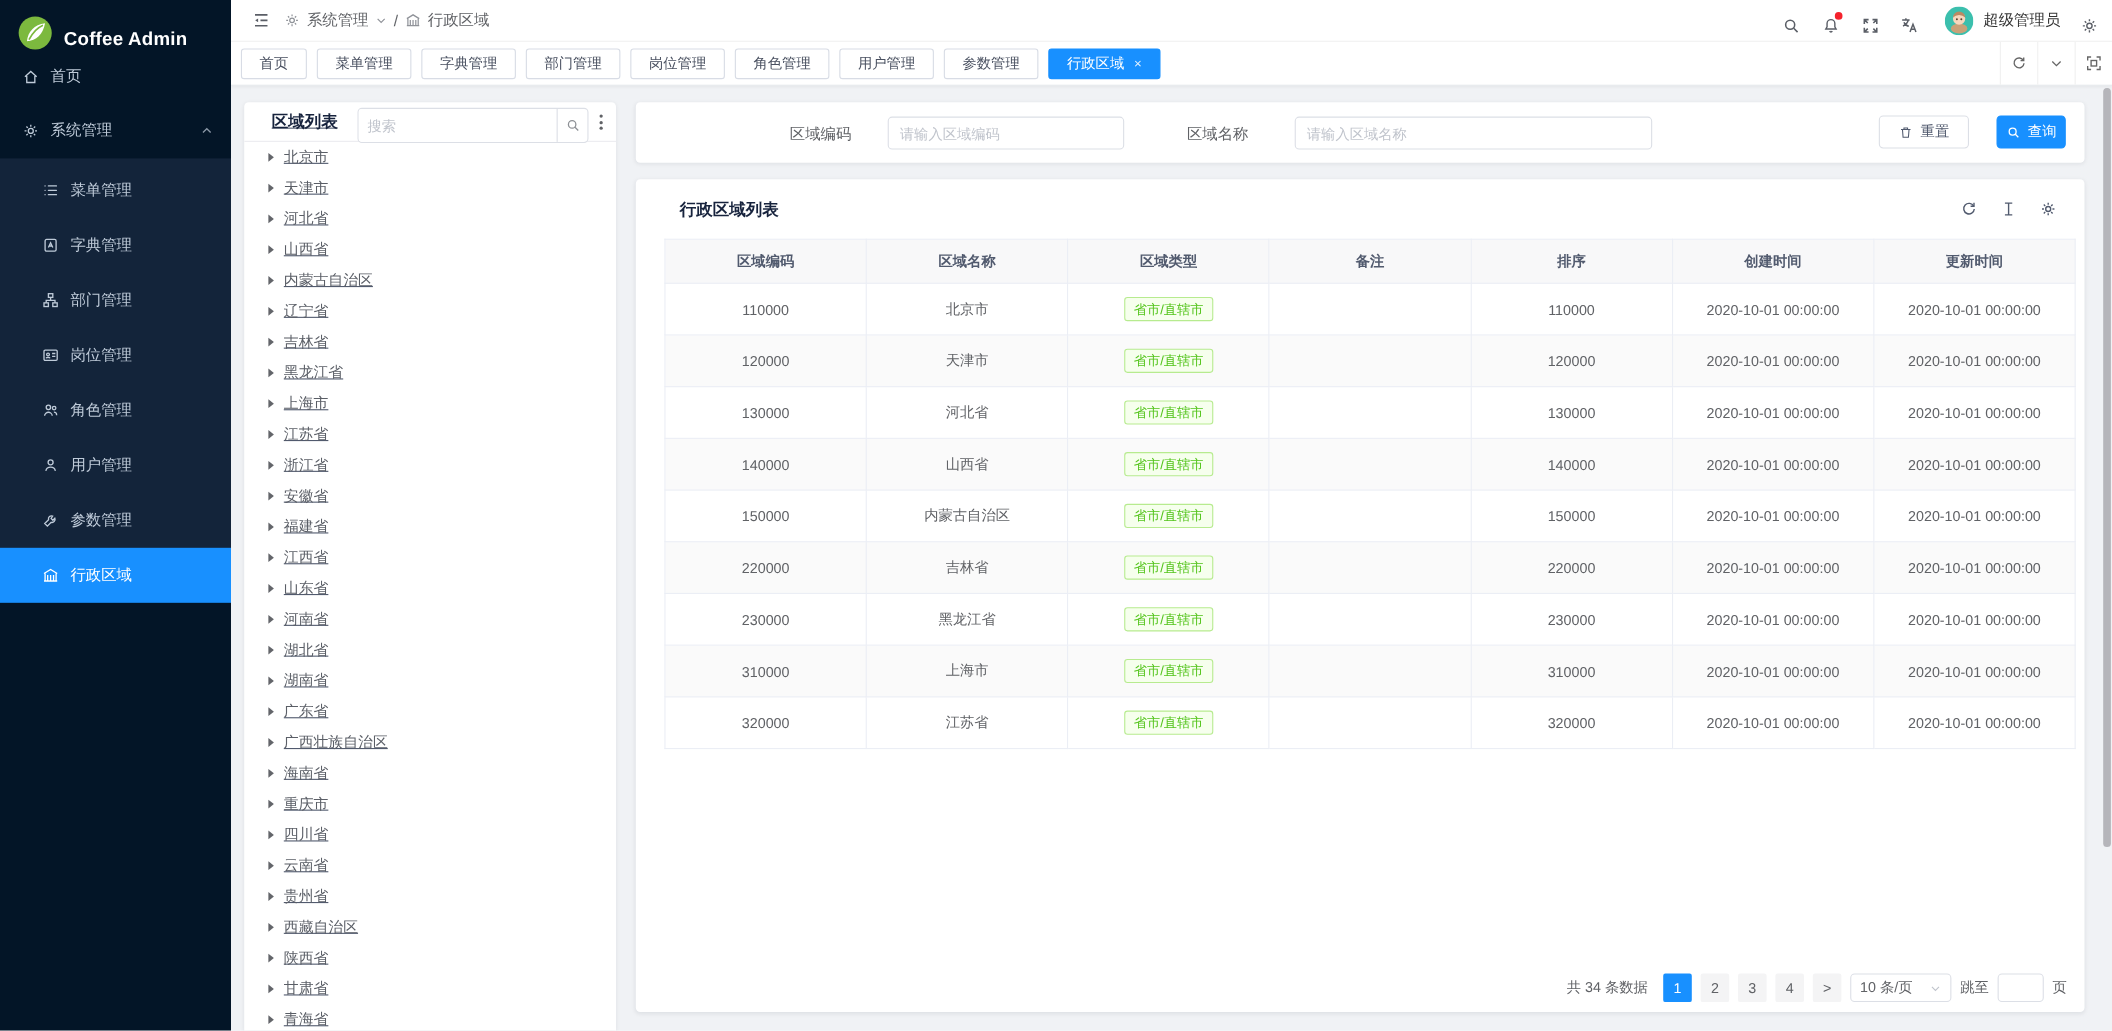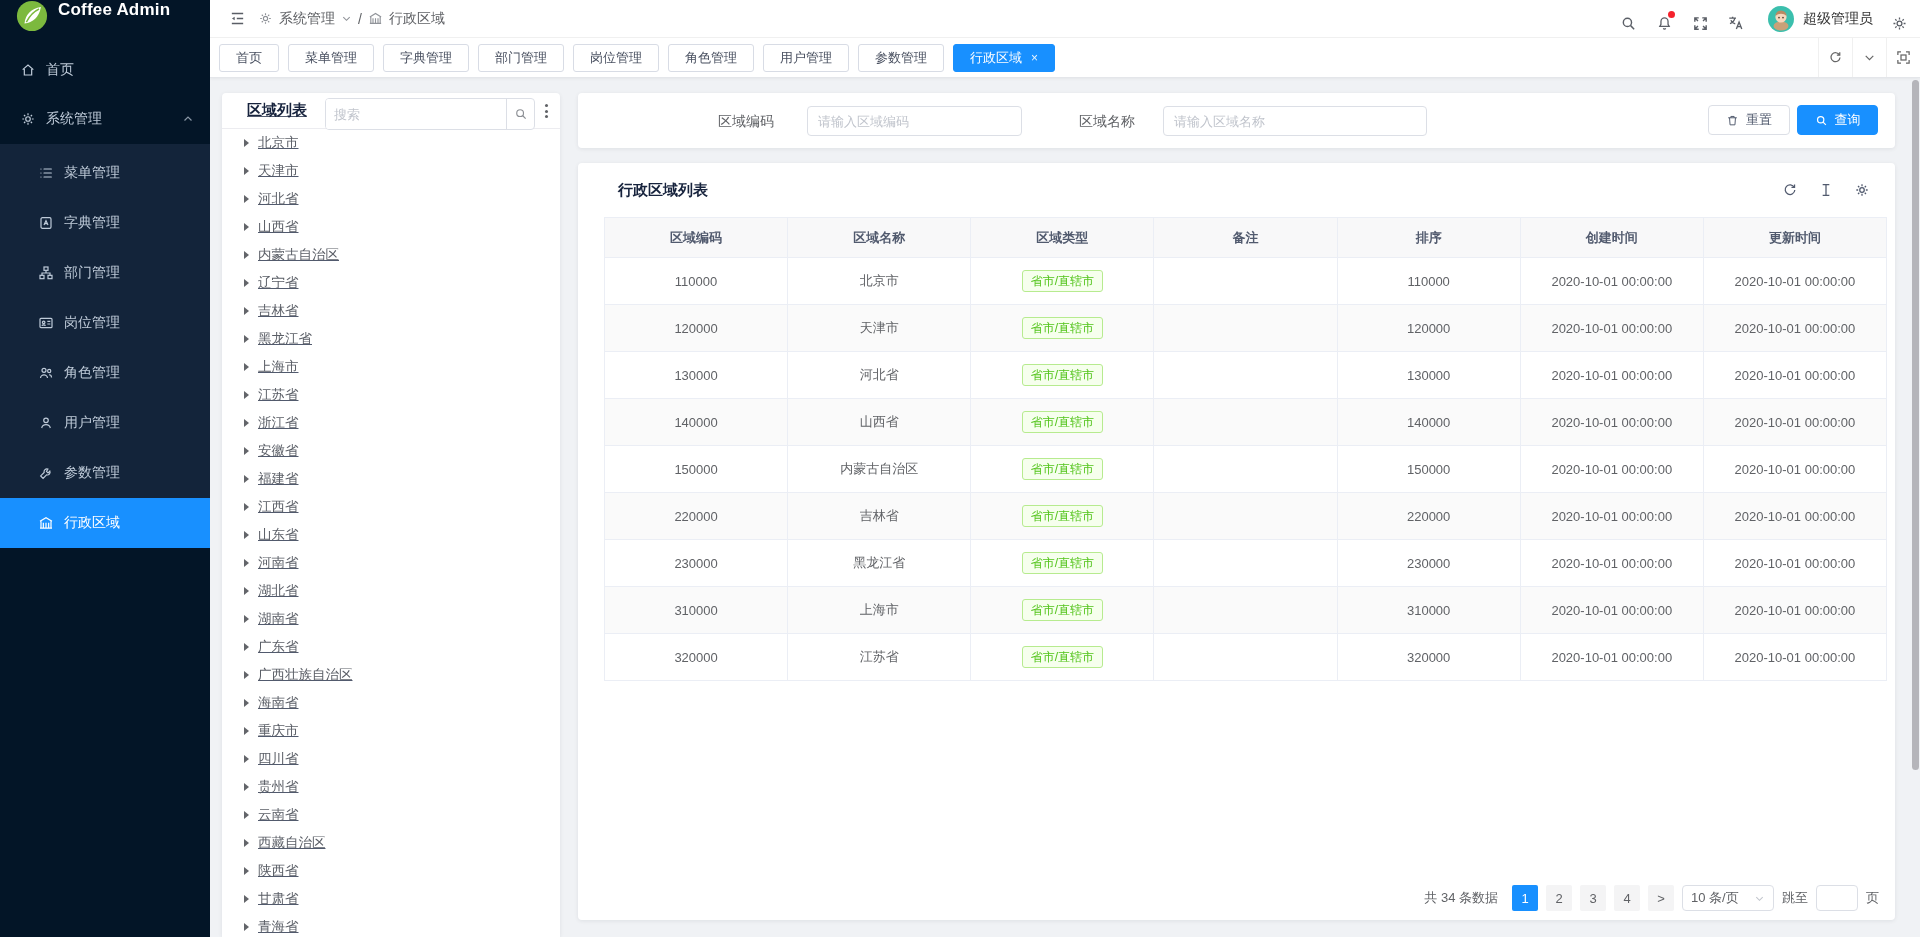--- a/index.html
+++ b/index.html
@@ -3,21 +3,21 @@
 <meta charset="utf-8">
 <style>
   * { box-sizing: border-box; margin: 0; padding: 0; }
   html,body { width:1920px; height:937px; overflow:hidden; }
   body { font-family:"Liberation Sans","DejaVu Sans",sans-serif; background:#f0f2f5; color:#515a6e; }
   #app { position:relative; width:1920px; height:937px; overflow:hidden; }
   svg { display:block; }
 
   
   .sidebar { position:absolute; left:0; top:0; width:210px; height:100%; background:#031527; z-index:5; }
-  .logo-row { height:46px; display:flex; align-items:flex-start; gap:10px; padding-left:16px; }
+  .logo-row { height:46px; display:flex; align-items:flex-end; gap:10px; padding-left:16px; }
   .brand { color:#fff; font-size:17px; font-weight:bold; letter-spacing:.2px; }
   .side-item { display:flex; align-items:center; gap:10px; color:#bfcbd9; font-size:14px; cursor:pointer; }
   .side-home { height:48px; padding-left:20px; }
   .side-group { height:50px; padding-left:20px; padding-right:16px; }
   .side-group .grow { flex:1; }
   .submenu { background:#13243a; padding-top:4px; }
   .smenu-item { height:50px; display:flex; align-items:center; gap:10px; padding-left:38px; color:#bfcbd9; font-size:14px; cursor:pointer; }
   .smenu-item.active { background:#1890ff; color:#fff; }
   .side-icon { width:16px; height:16px; color:inherit; flex:none; }
   .chev { width:12px; height:12px; color:#8a97a6; }
@@ -63,24 +63,24 @@
   .tree-label { font-size:13.5px; color:#5a5e66; }
 
   
   .filter-card { position:absolute; left:368px; top:15px; width:1317px; height:55px; background:#fff; border-radius:4px; box-shadow:0 1px 4px rgba(0,21,41,.08); }
   .f-label { position:absolute; top:20px; font-size:14px; color:#606266; }
   .f-label.l1 { left:140px; }
   .f-label.l2 { left:501px; }
   .f-input { position:absolute; top:13px; height:30px; border:1px solid #dcdfe6; border-radius:4px; font-size:13px; color:#606266; padding:0 10px; outline:none; }
   .f-input::placeholder { color:#c0c4cc; }
   .f-input.i1 { left:229px; width:215px; }
-  .f-input.i2 { left:585px; width:264px; }
+  .f-input.i2 { left:599px; width:325px; }
   .btn { position:absolute; top:12px; height:30px; border-radius:4px; display:flex; align-items:center; justify-content:center; gap:7px; font-size:13px; cursor:pointer; }
   .btn-reset { right:105px; width:82px; background:#fff; border:1px solid #dcdfe6; color:#515a6e; }
-  .btn-search { right:17px; width:81px; background:#1890ff; border:1px solid #1890ff; color:#fff; }
+  .btn-search { right:17px; width:63px; background:#1890ff; border:1px solid #1890ff; color:#fff; }
 
   
   .table-card { position:absolute; left:368px; top:85px; width:1317px; bottom:17px; background:#fff; border-radius:4px; box-shadow:0 1px 4px rgba(0,21,41,.08);padding-left:18px; }
   .card-head { height:54px; display:flex; align-items:center; justify-content:space-between; padding:0 25px 0 22px; }
   .card-title { font-size:15px; color:#17233d; font-weight:bold; }
   .card-tools { display:flex; gap:20px; color:#515a6e; }
   .card-tools span { cursor:pointer; }
   table.grid { width:calc(100% - 16px); margin:0 8px; border-collapse:collapse; table-layout:fixed; font-size:13px; }
   .grid th { height:40px; background:#f8f8f9; color:#515a6e; font-weight:bold; border:1px solid #ebeef5; text-align:center; }
   .grid td { height:47px; border:1px solid #ebeef5; text-align:center; color:#606266; }
@@ -472,26 +472,26 @@
             <span class="tree-label">重庆市</span>
           </div>
 
           <div class="tree-item">
             <span class="caret"></span>
             <span class="tree-label">四川省</span>
           </div>
 
           <div class="tree-item">
             <span class="caret"></span>
+            <span class="tree-label">云南省</span>
+          </div>
+
+          <div class="tree-item">
+            <span class="caret"></span>
             <span class="tree-label">贵州省</span>
-          </div>
-
-          <div class="tree-item">
-            <span class="caret"></span>
-            <span class="tree-label">云南省</span>
           </div>
 
           <div class="tree-item">
             <span class="caret"></span>
             <span class="tree-label">西藏自治区</span>
           </div>
 
           <div class="tree-item">
             <span class="caret"></span>
             <span class="tree-label">陕西省</span>

